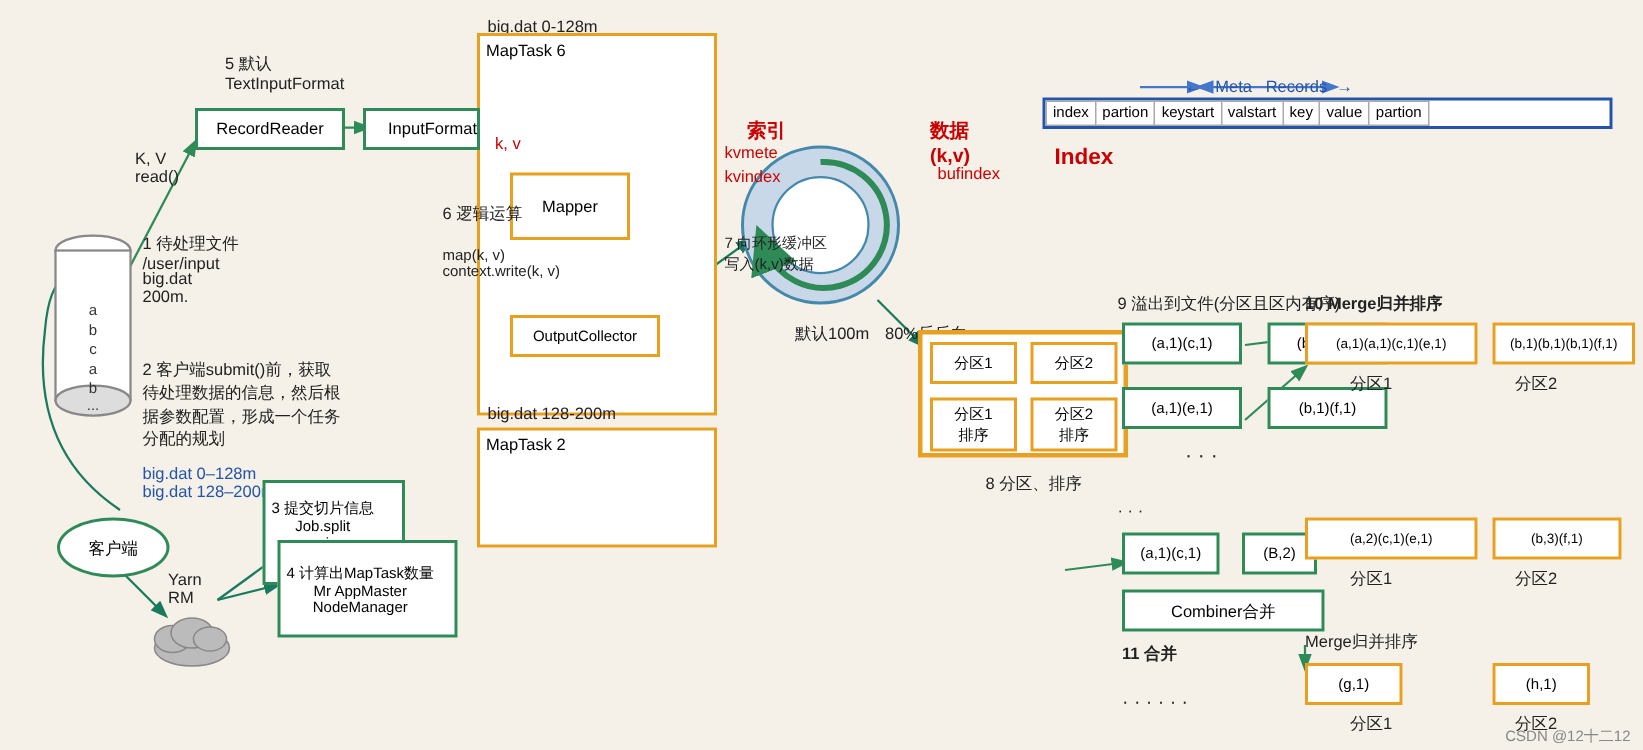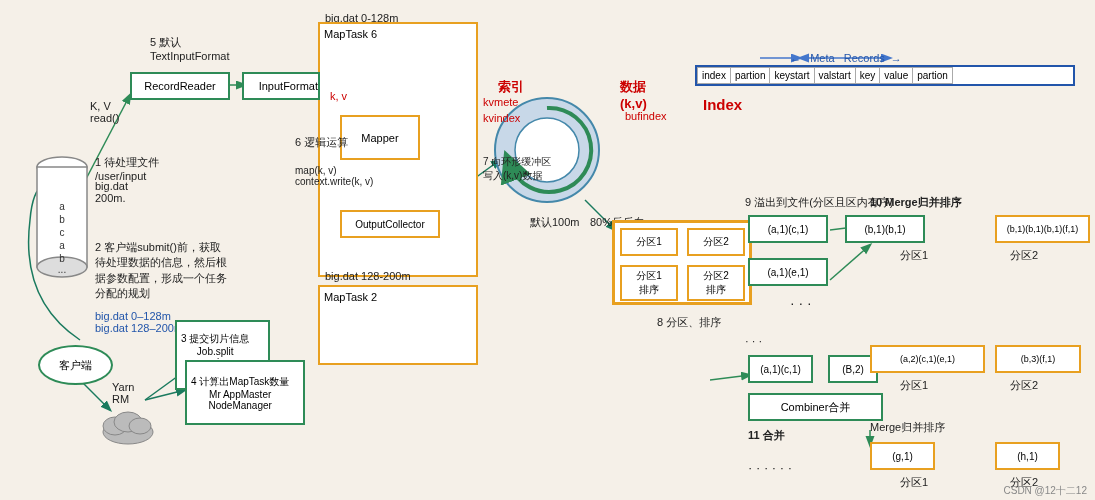--- a/index.html
+++ b/index.html
@@ -257,25 +257,27 @@
   </div>
 
   <div class="text-label" style="left:625px; top:315px;margin-left:32px;">8 分区、排序</div>
 
   <div class="text-label" style="left:745px; top:195px;">9 溢出到文件(分区且区内有序)</div>
 
   <div class="box box-green" style="left:748px; top:215px; width:80px; height:28px; font-size:10px;">(a,1)(c,1)</div>
   <div class="box box-green" style="left:845px; top:215px; width:80px; height:28px; font-size:10px;">(b,1)(b,1)</div>
 
   <div class="box box-green" style="left:748px; top:258px; width:80px; height:28px; font-size:10px;">(a,1)(e,1)</div>
+  <div class="box box-green" style="left:845px; top:258px; width:80px; height:28px; font-size:10px;">(b,1)(f,1)</div>
 
   <div class="text-label" style="left:790px; top:295px; font-size:14px;">· · ·</div>
 
   <div class="text-label" style="left:870px; top:195px; font-weight:bold;">10 Merge归并排序</div>
 
+  <div class="box box-orange" style="left:870px; top:215px; width:115px; height:28px; font-size:9px;">(a,1)(a,1)(c,1)(e,1)</div>
   <div class="box box-orange" style="left:995px; top:215px; width:95px; height:28px; font-size:9px;">(b,1)(b,1)(b,1)(f,1)</div>
 
   <div class="text-label" style="left:900px; top:248px;">分区1</div>
   <div class="text-label" style="left:1010px; top:248px;">分区2</div>
 
   <div class="text-label" style="left:745px; top:335px;">· · ·</div>
 
   <div class="box box-green" style="left:748px; top:355px; width:65px; height:28px; font-size:10px;">(a,1)(c,1)</div>
   <div class="box box-green" style="left:828px; top:355px; width:50px; height:28px; font-size:10px;">(B,2)</div>
 

